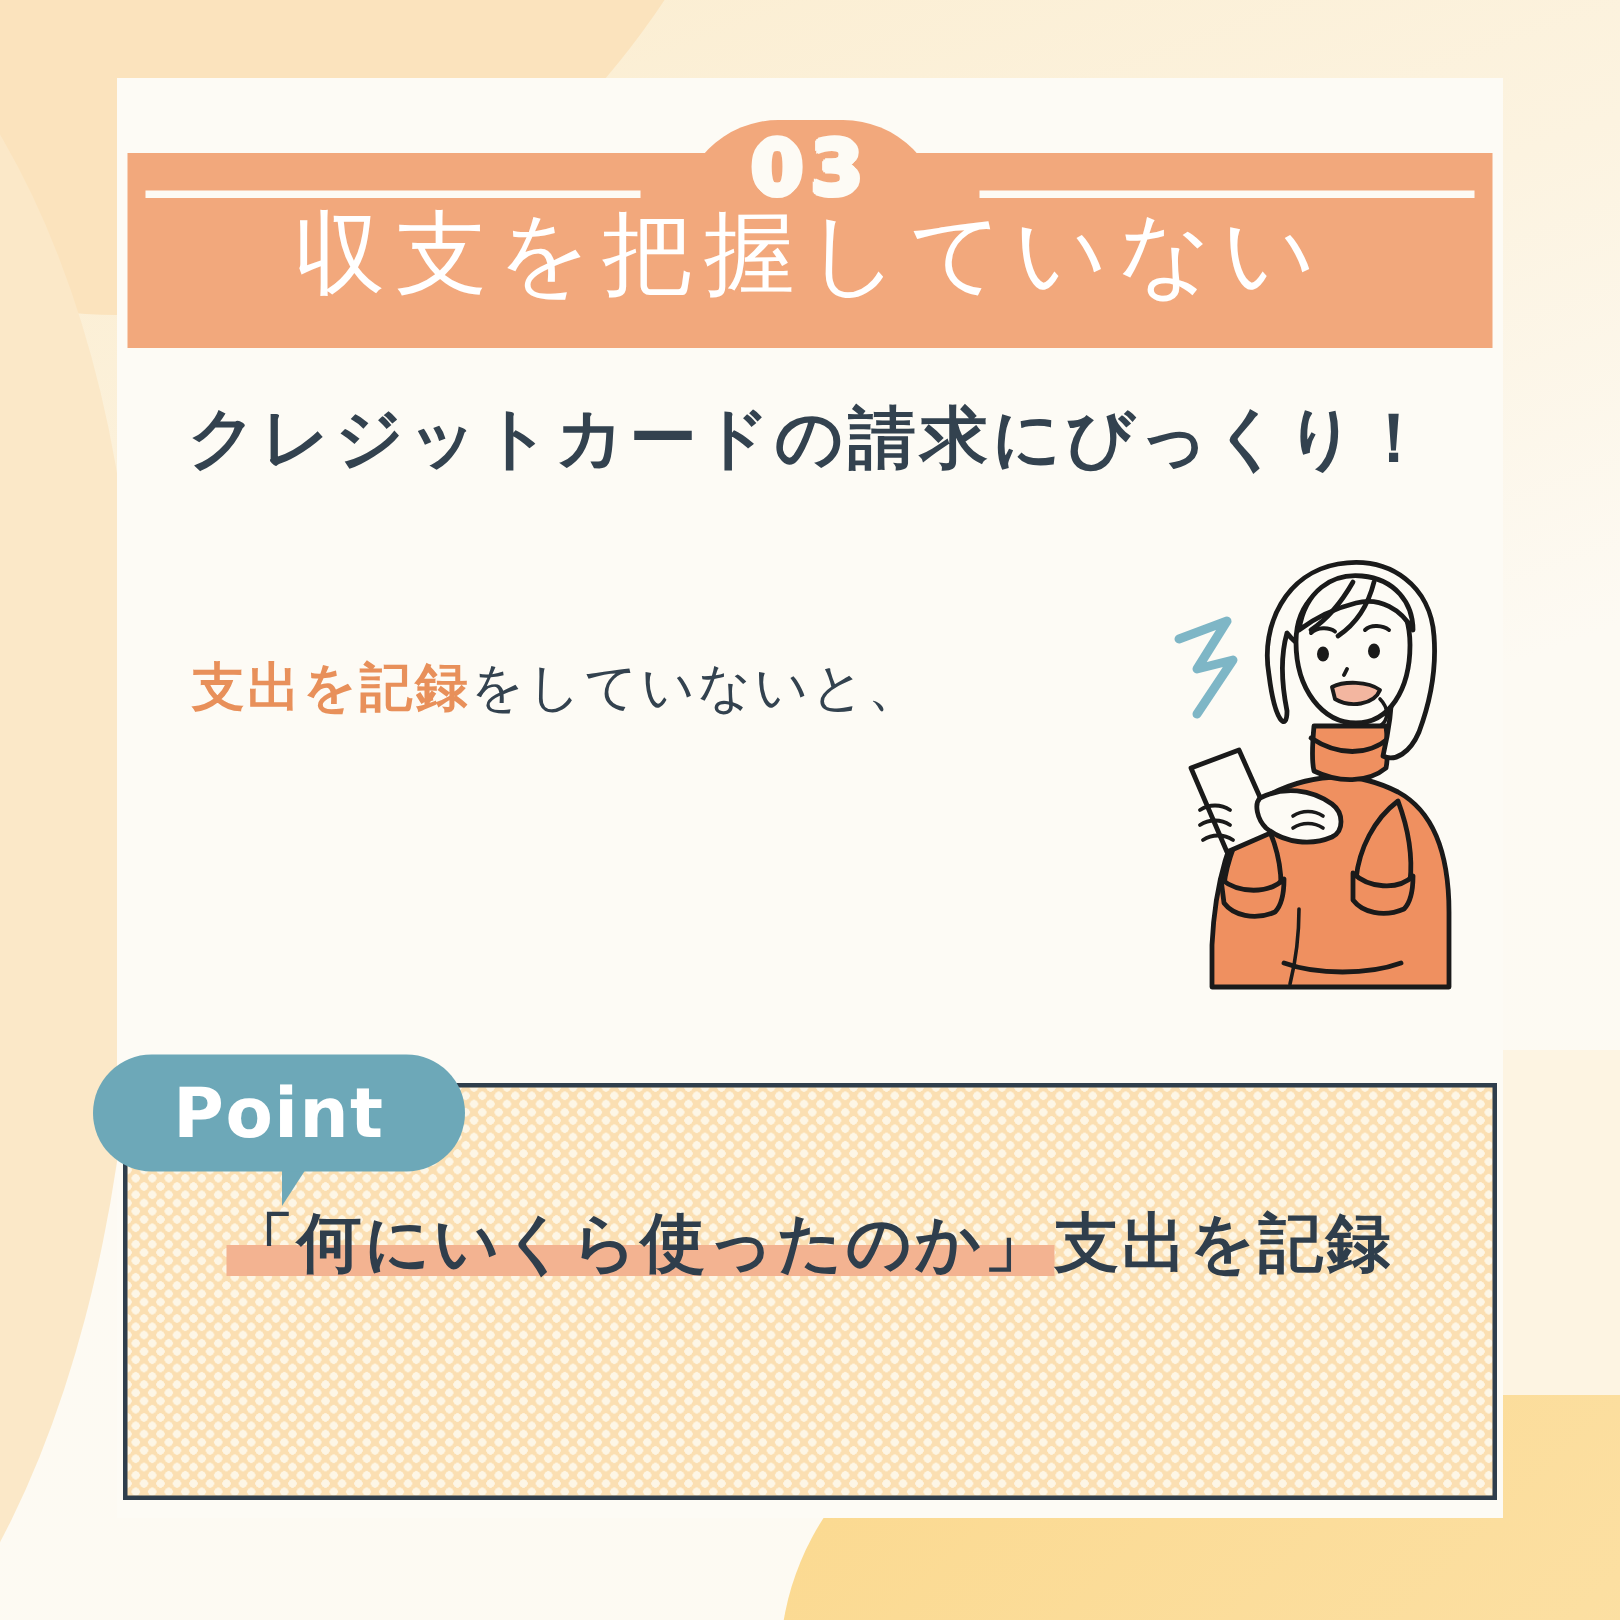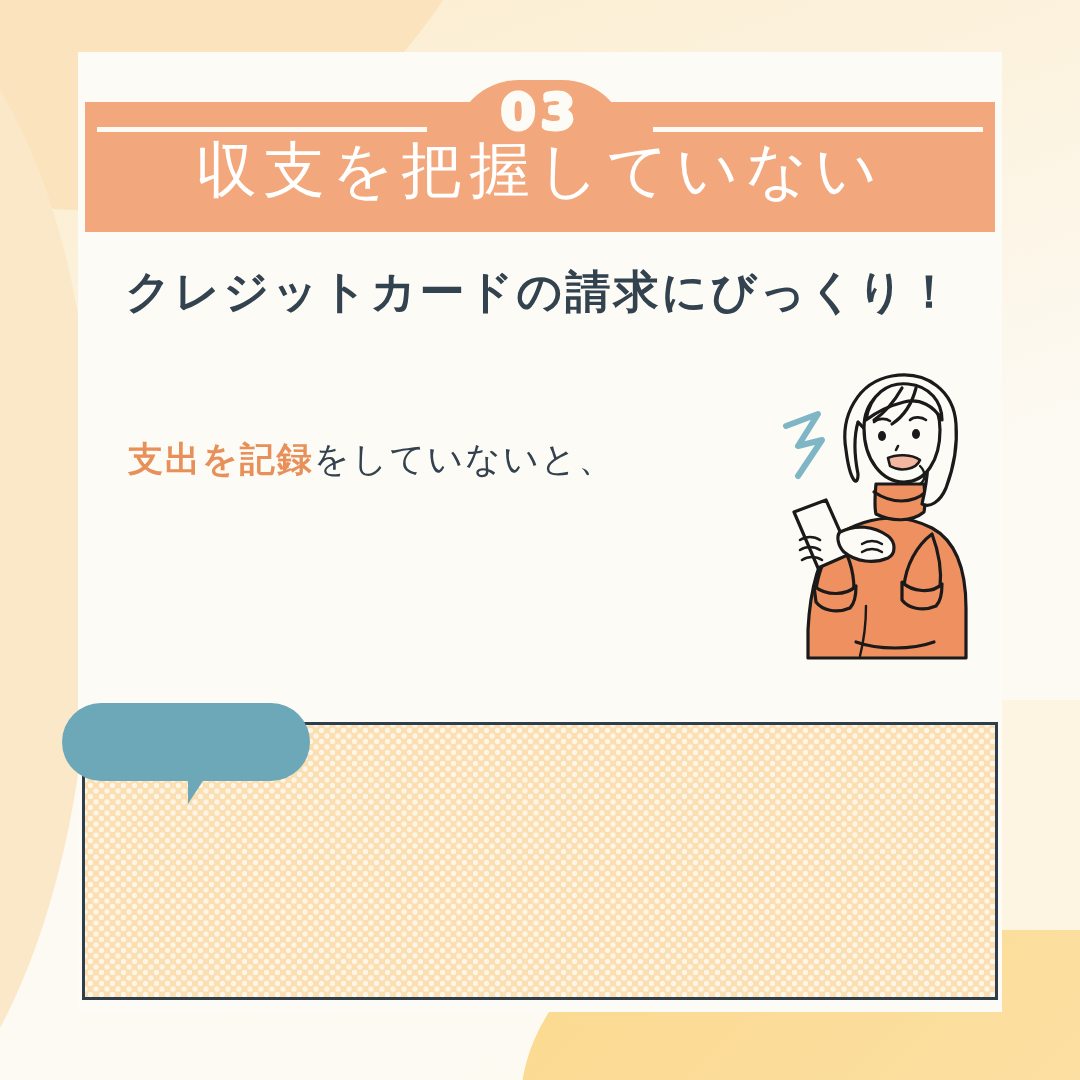--- a/index.html
+++ b/index.html
@@ -291,18 +291,22 @@
       <path d="M92,186 C98,182 106,182 112,186" stroke="#1a1a1a" stroke-width="2.4"></path>
       <path d="M92,194 C98,190 106,190 112,194" stroke="#1a1a1a" stroke-width="2.4"></path>
 
       <path d="M86,284 C108,292 142,292 164,284" stroke="#1a1a1a"></path>
       <path d="M96,248 C96,266 94,282 90,298" stroke="#1a1a1a" stroke-width="2.4"></path>
     </g>
   </svg>
 
   <div id="point-box"></div>
   <div id="point-lines">
+    <div>
+      <span class="marker">「何にいくら使ったのか」</span><span>支出を記録</span>
+    </div>
   </div>
 
   <div id="point-bubble-tail"></div>
   <div id="point-bubble"></div>
+  <div id="point-bubble-label">Point</div>
 
 </div>
 
 </body></html>

